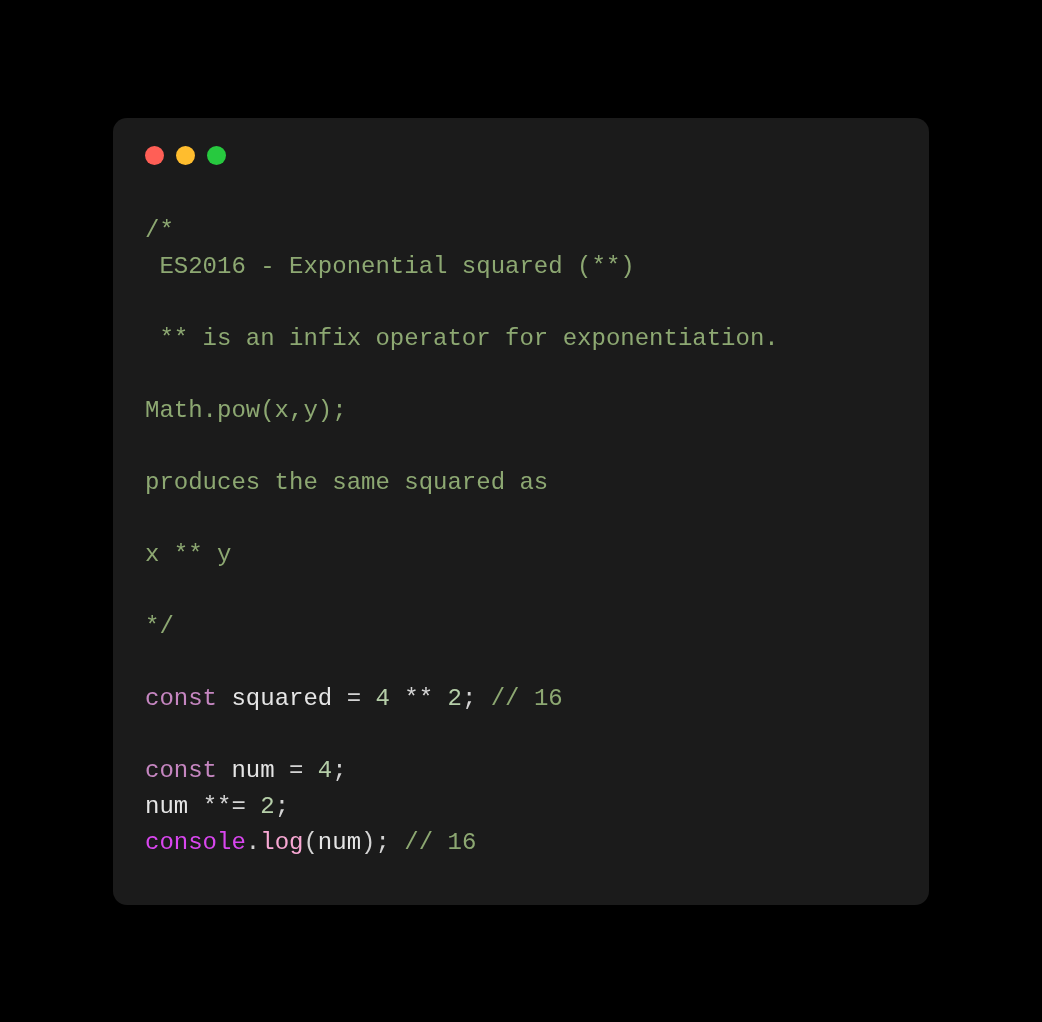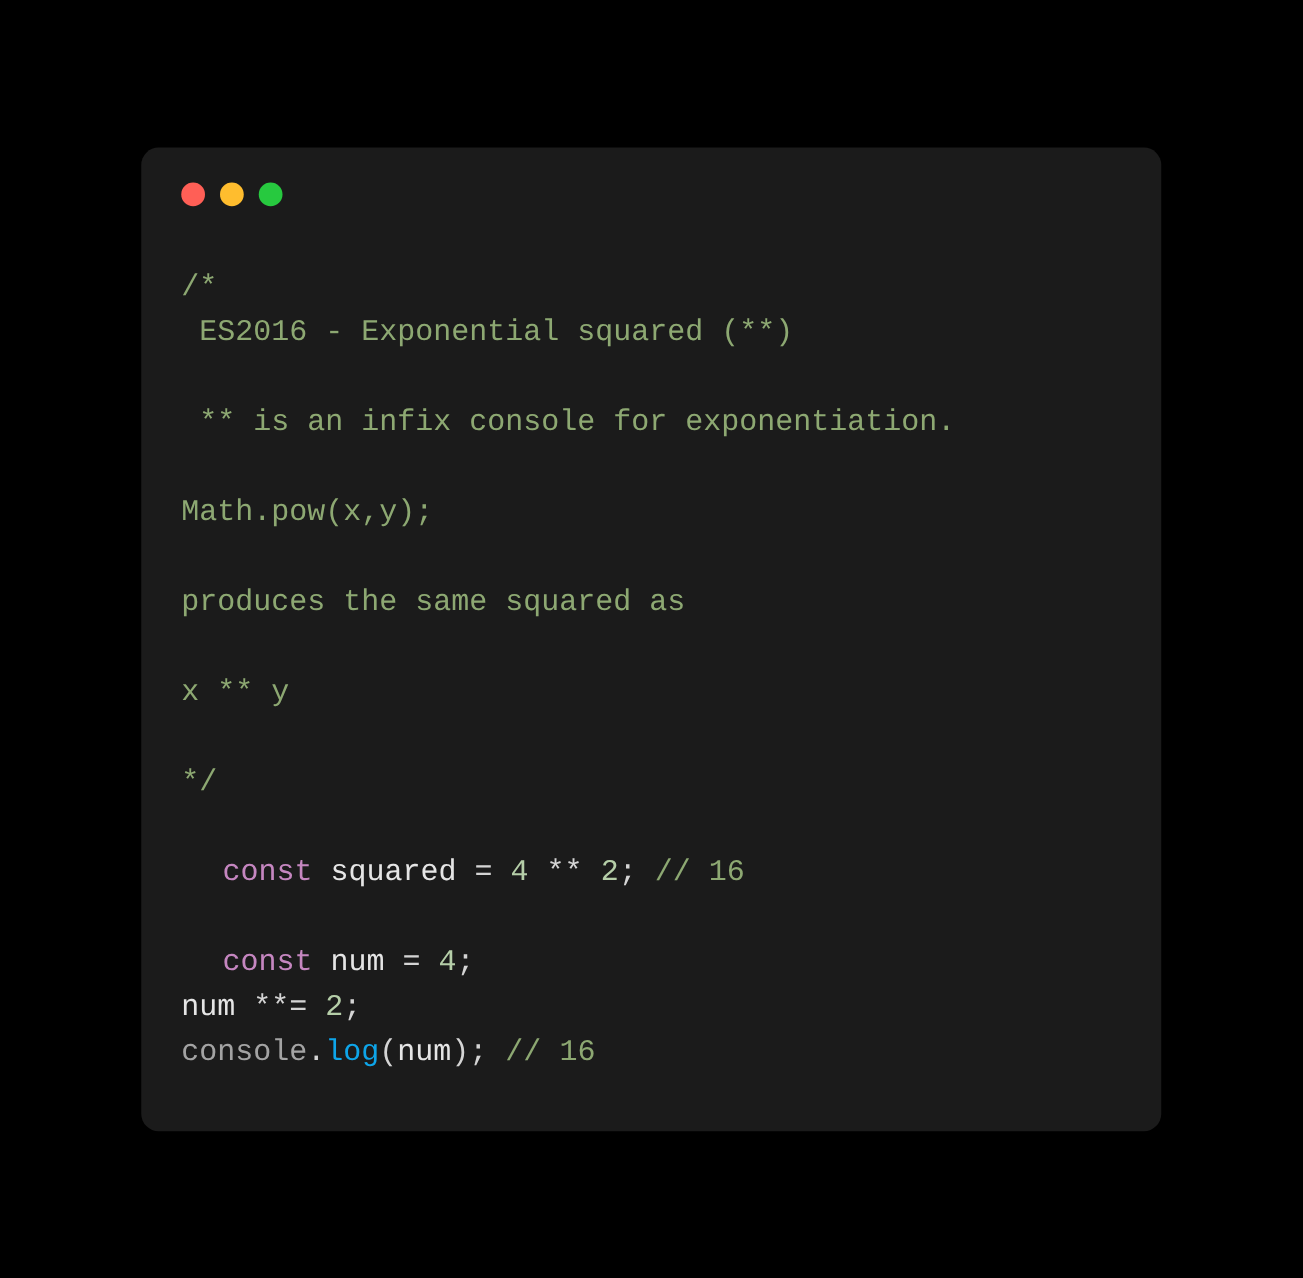--- a/index.html
+++ b/index.html
@@ -36,41 +36,41 @@
     .light-close { background: #ff5f56; }
     .light-minimize { background: #ffbd2e; }
     .light-zoom { background: #27c93f; }
     .code {
       font-size: 24px;
       line-height: 36px;
       white-space: pre;
       color: #d4d4d4;
     }
     .comment { color: #8da872; }
-    .keyword { color: #c586c0; margin-left: 33px; }
+    .keyword { color: #c586c0; }
     .variable { color: #e5e5e5; }
     .operator { color: #d4d4d4; }
     .number { color: #b5cea8; }
     .punct { color: #d4d4d4; }
-    .object { color: #a3a3a3; }
-    .func { color: #0ea5e9; }
+    .object { color: #d946ef; }
+    .func { color: #f9a8d4; }
   </style>
 </head>
 <body>
 
 <div class="window">
   <div class="traffic-lights">
     <div class="light light-close"></div>
     <div class="light light-minimize"></div>
     <div class="light light-zoom"></div>
   </div>
   <div class="code"><span class="comment">/*</span>
 <span class="comment"> ES2016 - Exponential squared (**)</span>
 
-<span class="comment"> ** is an infix console for exponentiation.</span>
+<span class="comment"> ** is an infix operator for exponentiation.</span>
 
 <span class="comment">Math.pow(x,y);</span>
 
 <span class="comment">produces the same squared as</span>
 
 <span class="comment">x ** y</span>
 
 <span class="comment">*/</span>
 
 <span class="keyword">const</span><span> </span><span class="variable">squared</span><span> </span><span class="operator">=</span><span> </span><span class="number">4</span><span> </span><span class="operator">**</span><span> </span><span class="number">2</span><span class="punct">;</span><span> </span><span class="comment">// 16</span>

